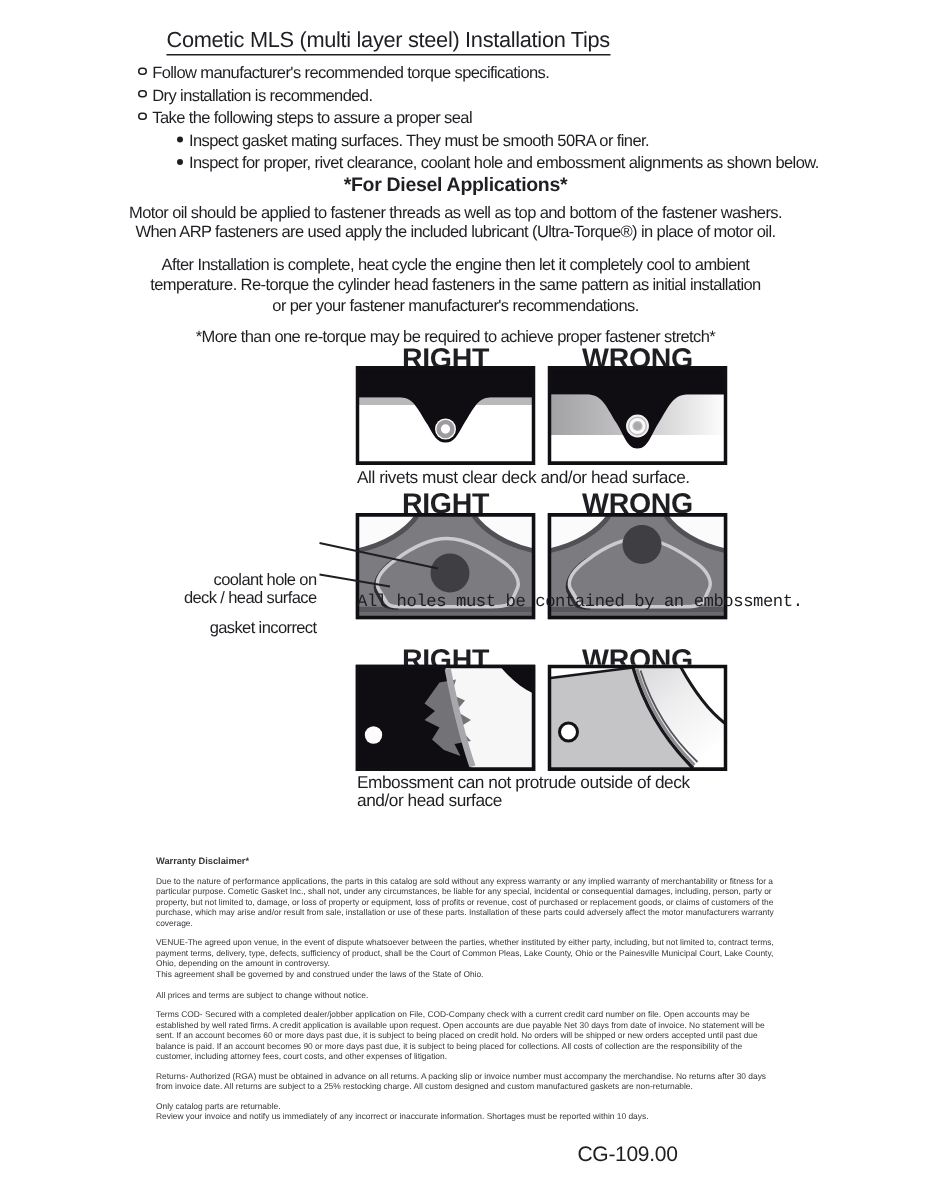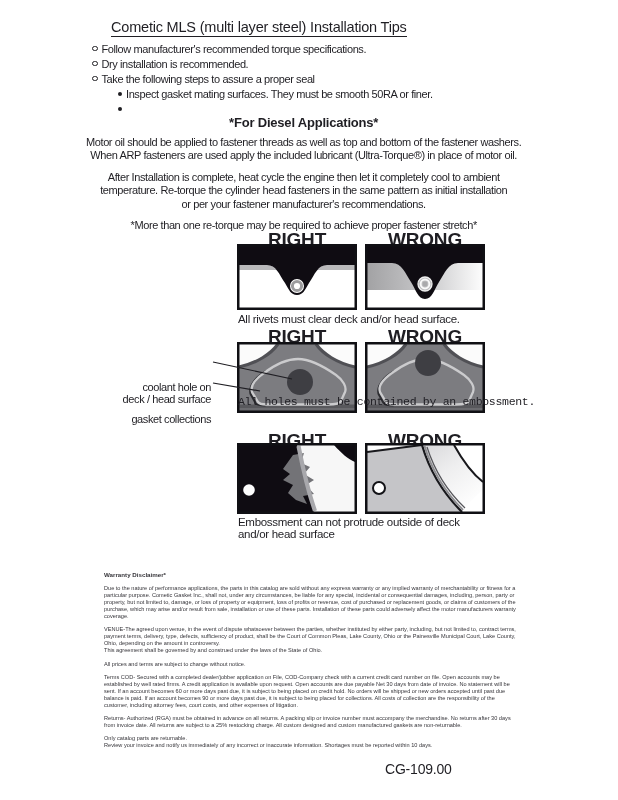--- a/index.html
+++ b/index.html
@@ -46,21 +46,21 @@
 
 <div id="page">
 
   <div class="abs title">Cometic MLS (multi layer steel) Installation Tips</div>
 
   <div class="abs bullets">
     <div class="b1"><span class="om"></span><span>Follow manufacturer's recommended torque specifications.</span></div>
     <div class="b1"><span class="om"></span><span>Dry installation is recommended.</span></div>
     <div class="b1"><span class="om"></span><span>Take the following steps to assure a proper seal</span></div>
     <div class="b2"><span class="dm"></span><span>Inspect gasket mating surfaces.  They must be smooth 50RA or finer.</span></div>
-    <div class="b2"><span class="dm"></span></div>
+    <div class="b2"><span class="dm"></span><span>Inspect for proper, rivet clearance, coolant hole and embossment alignments as shown below.</span></div>
   </div>
 
   <div class="abs diesel">
     <div class="dh">*For Diesel Applications*</div>
     <div class="pline">Motor oil should be applied to fastener threads as well as top and bottom of the fastener washers.</div>
     <div class="pline">When ARP fasteners are used apply the included lubricant (Ultra-Torque®) in place of motor oil.</div>
     <div class="pgap"></div>
     <div class="pline">After Installation is complete, heat cycle the engine then let it completely cool to ambient</div>
     <div class="pline">temperature. Re-torque the cylinder head fasteners in the same pattern as initial installation</div>
     <div class="pline">or per your fastener manufacturer's recommendations.</div>
@@ -105,21 +105,21 @@
 
   <div class="abs caption" style="left:238px;top:314px;">All rivets must clear deck and/or head surface.</div>
 
   <div class="abs fig-label" style="left:237px;top:326px;">RIGHT</div>
   <div class="abs fig-label" style="left:365px;top:326px;">WRONG</div>
 
   <div class="abs side-label" style="top:346px;">
     <div>coolant hole on</div>
     <div>deck / head surface</div>
   </div>
-  <div class="abs side-label" style="top:378px;">gasket collections</div>
+  <div class="abs side-label" style="top:378px;">gasket incorrect</div>
 
   <div class="abs panel" style="left:237px;top:342px;">
     <svg width="120" height="71" viewBox="0 0 120 71">
       <rect x="0" y="0" width="120" height="71" fill="#7c7c80"></rect>
       <rect x="2" y="62.5" width="116" height="3.5" fill="#58585c"></rect>
       <rect x="2" y="66" width="116" height="3" fill="#6b6b6f"></rect>
       <path d="M2,2 L41,2 C34,12 20,21 2,25 Z" fill="#fbfbfb"></path>
       <path d="M41,2 C34,12 20,21 2,25" fill="none" stroke="#505055" stroke-width="3.2"></path>
       <path d="M118,2 L79,2 C86,12 100,21 118,25 Z" fill="#fbfbfb"></path>
       <path d="M79,2 C86,12 100,21 118,25" fill="none" stroke="#505055" stroke-width="3.2"></path>

